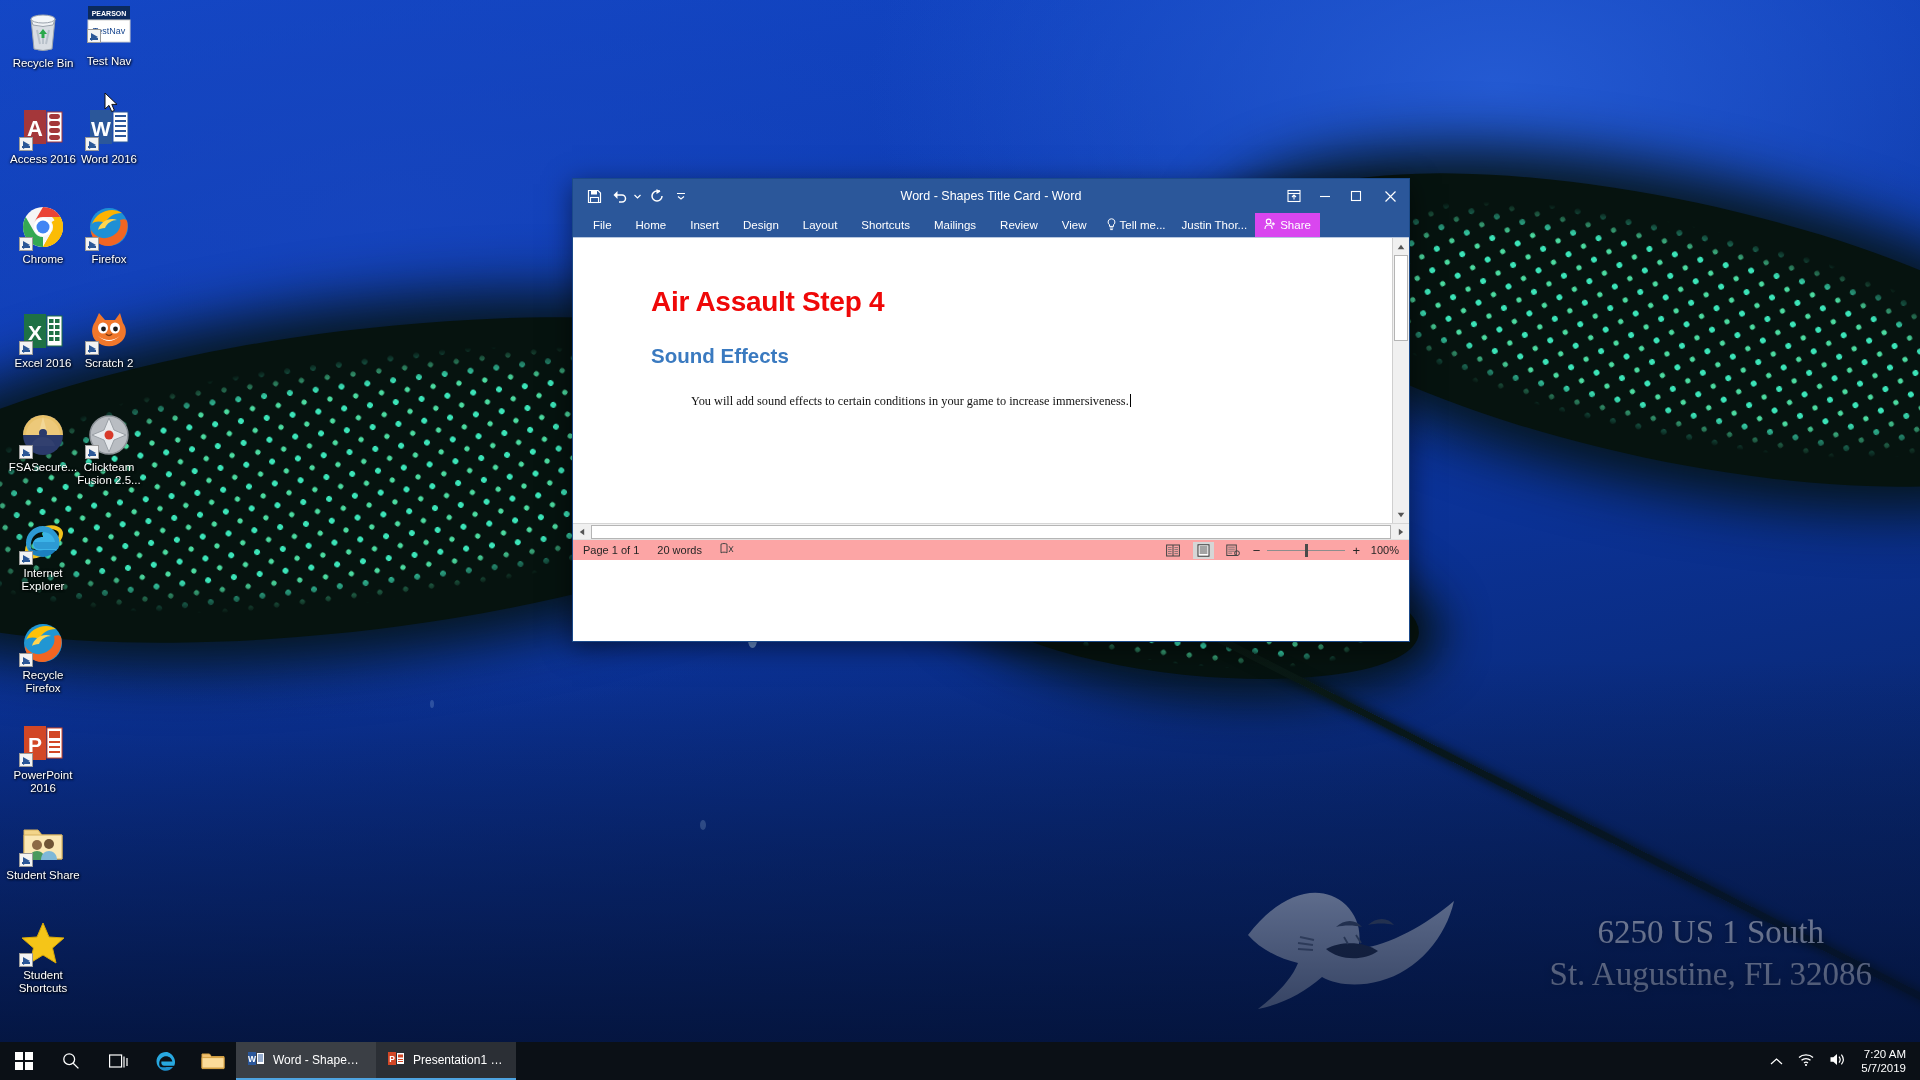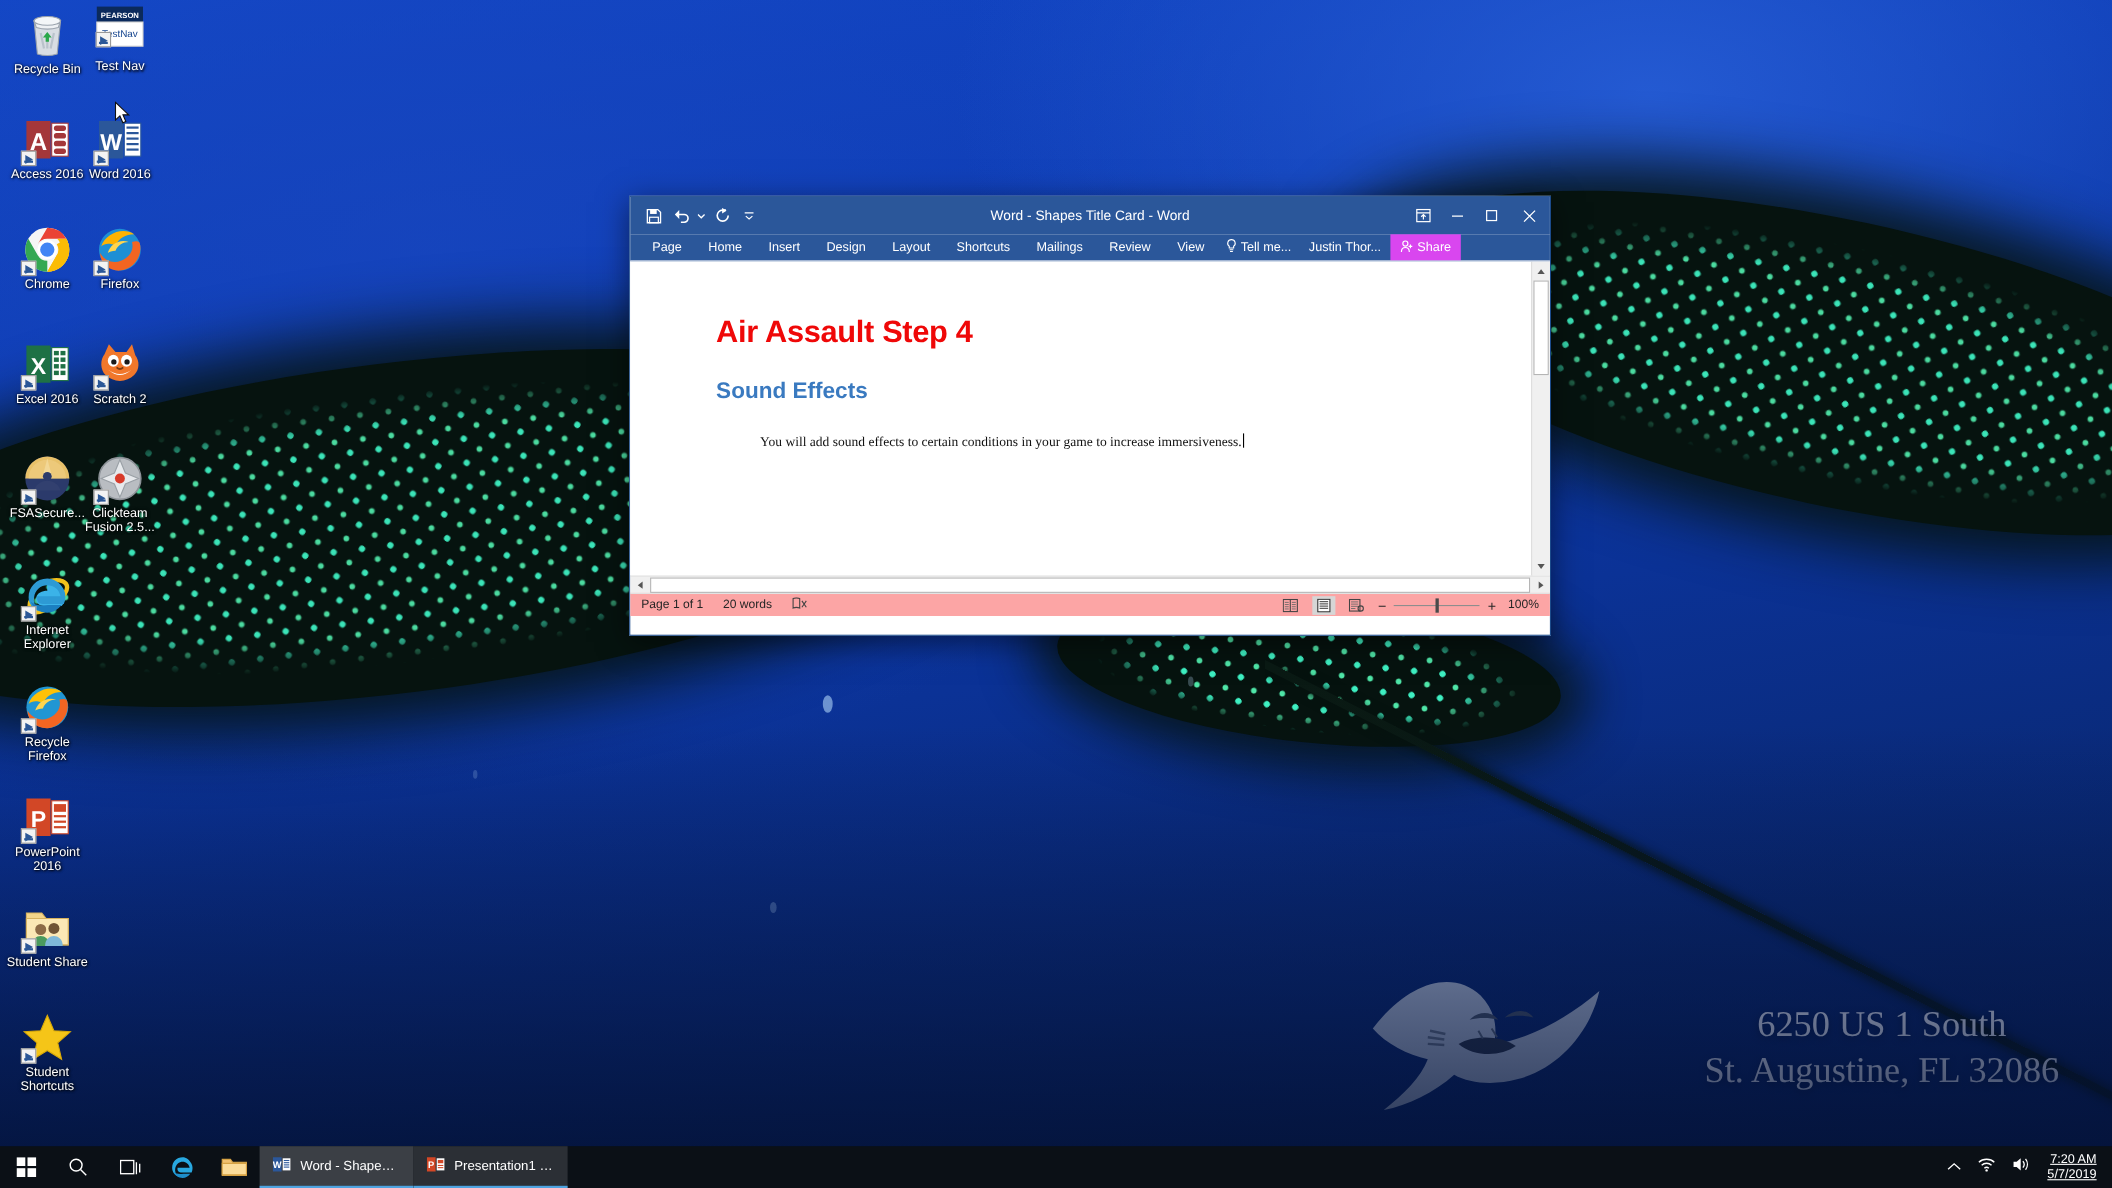--- a/index.html
+++ b/index.html
@@ -133,21 +133,21 @@
   .shortcut-arrow:after{
     content:"";position:absolute;left:3px;top:3px;width:0;height:0;
     border-left:7px solid #2b5797; border-top:4px solid transparent; border-bottom:4px solid transparent;
   }
   .shortcut-arrow:before{
     content:"";position:absolute;left:2px;top:8px;width:8px;height:2px;background:#2b5797;
   }
 
   
   #word-window{
-    position:absolute; left:572px; top:178px; width:838px; height:400px;
+    position:absolute; left:572px; top:178px; width:838px; height:464px;
     box-shadow:0 6px 26px rgba(0,0,0,.5);
     background:#fff;
     border:1px solid #1b4a8a;
   }
   .titlebar{
     height:34px; background:#2b579a; position:relative; display:flex; align-items:center;
   }
   .qat{display:flex;align-items:center;gap:2px;padding-left:8px;}
   .qat-btn{width:26px;height:24px;display:flex;align-items:center;justify-content:center;color:#fff;cursor:default;}
   .qat-btn svg{display:block;}
@@ -227,21 +227,21 @@
   .tb-btn{width:47px;height:38px;display:flex;align-items:center;justify-content:center;cursor:default;}
   .tb-search{width:48px;}
   .tb-task{
     height:38px;display:flex;align-items:center;gap:8px;padding:0 12px;color:#fff;font-size:12px;
     max-width:185px;cursor:default;
   }
   .tb-task.active{background:#3b3f45;border-bottom:2px solid #4ea3e0;}
   .tb-task.active2{background:#2b2f35;border-bottom:2px solid #4ea3e0;}
   .tb-task .lbl{white-space:nowrap;overflow:hidden;text-overflow:ellipsis;}
   #tray{margin-left:auto;display:flex;align-items:center;gap:14px;padding-right:14px;color:#fff;}
-  #clock{font-size:11.5px;line-height:14px;text-align:right;text-decoration:underline;}
+  #clock{font-size:11.5px;line-height:14px;text-align:right;}
 
   
   #cursor{position:absolute;left:104px;top:92px;}
 </style>
 </head>
 <body>
 
 <div id="wallpaper">
   <div class="ray-wing" id="rayRight"></div>
   <div class="ray-spots" id="rayRightSpots"></div>
@@ -568,21 +568,21 @@
       </div>
       <div>
         <svg width="13" height="13" viewBox="0 0 13 13">
             <path d="M1.5 1.5 L11.5 11.5 M11.5 1.5 L1.5 11.5" stroke="#fff" stroke-width="1.2"></path>
           </svg>
       </div>
     </div>
   </div>
 
   <div class="ribbon-tabs">
-    <div class="tab">Page</div>
+    <div class="tab">File</div>
     <div class="tab">Home</div>
     <div class="tab">Insert</div>
     <div class="tab">Design</div>
     <div class="tab">Layout</div>
     <div class="tab">Shortcuts</div>
     <div class="tab">Mailings</div>
     <div class="tab">Review</div>
     <div class="tab">View</div>
 
     <div class="tellme">

